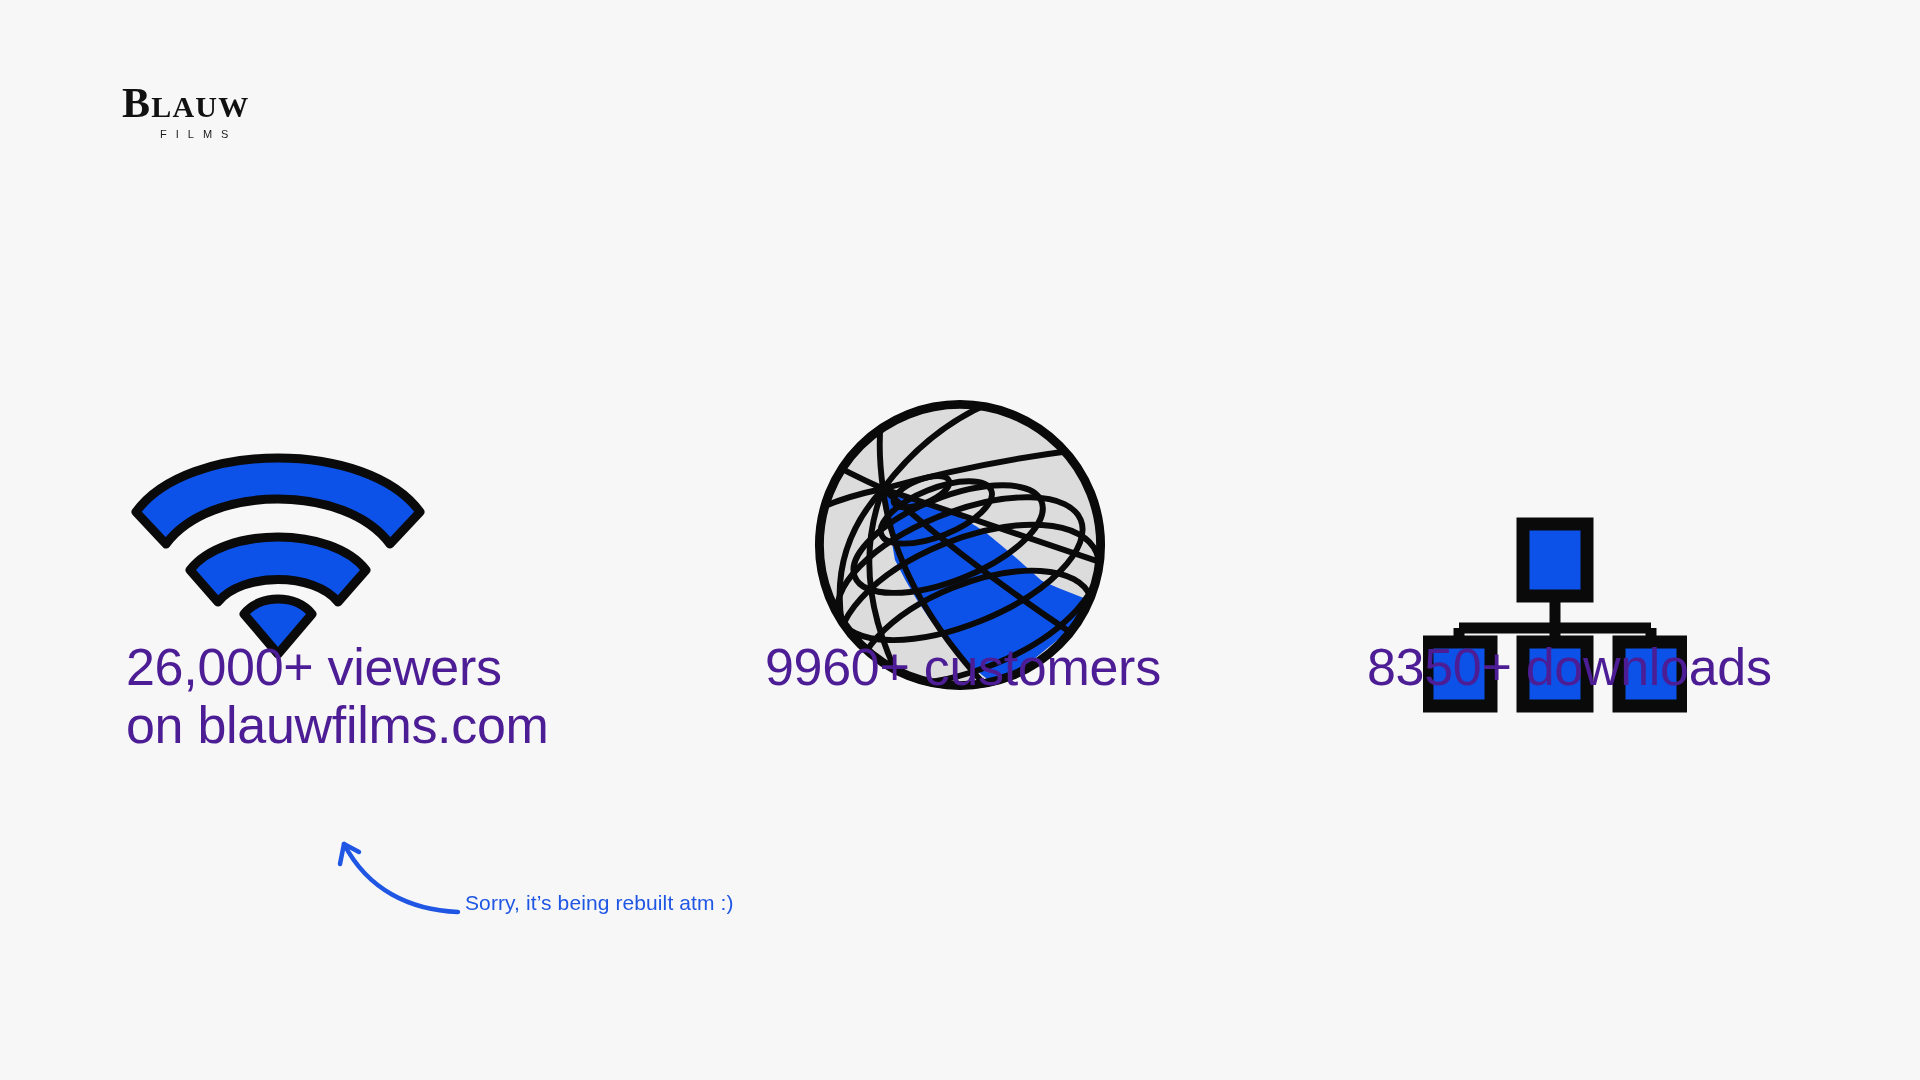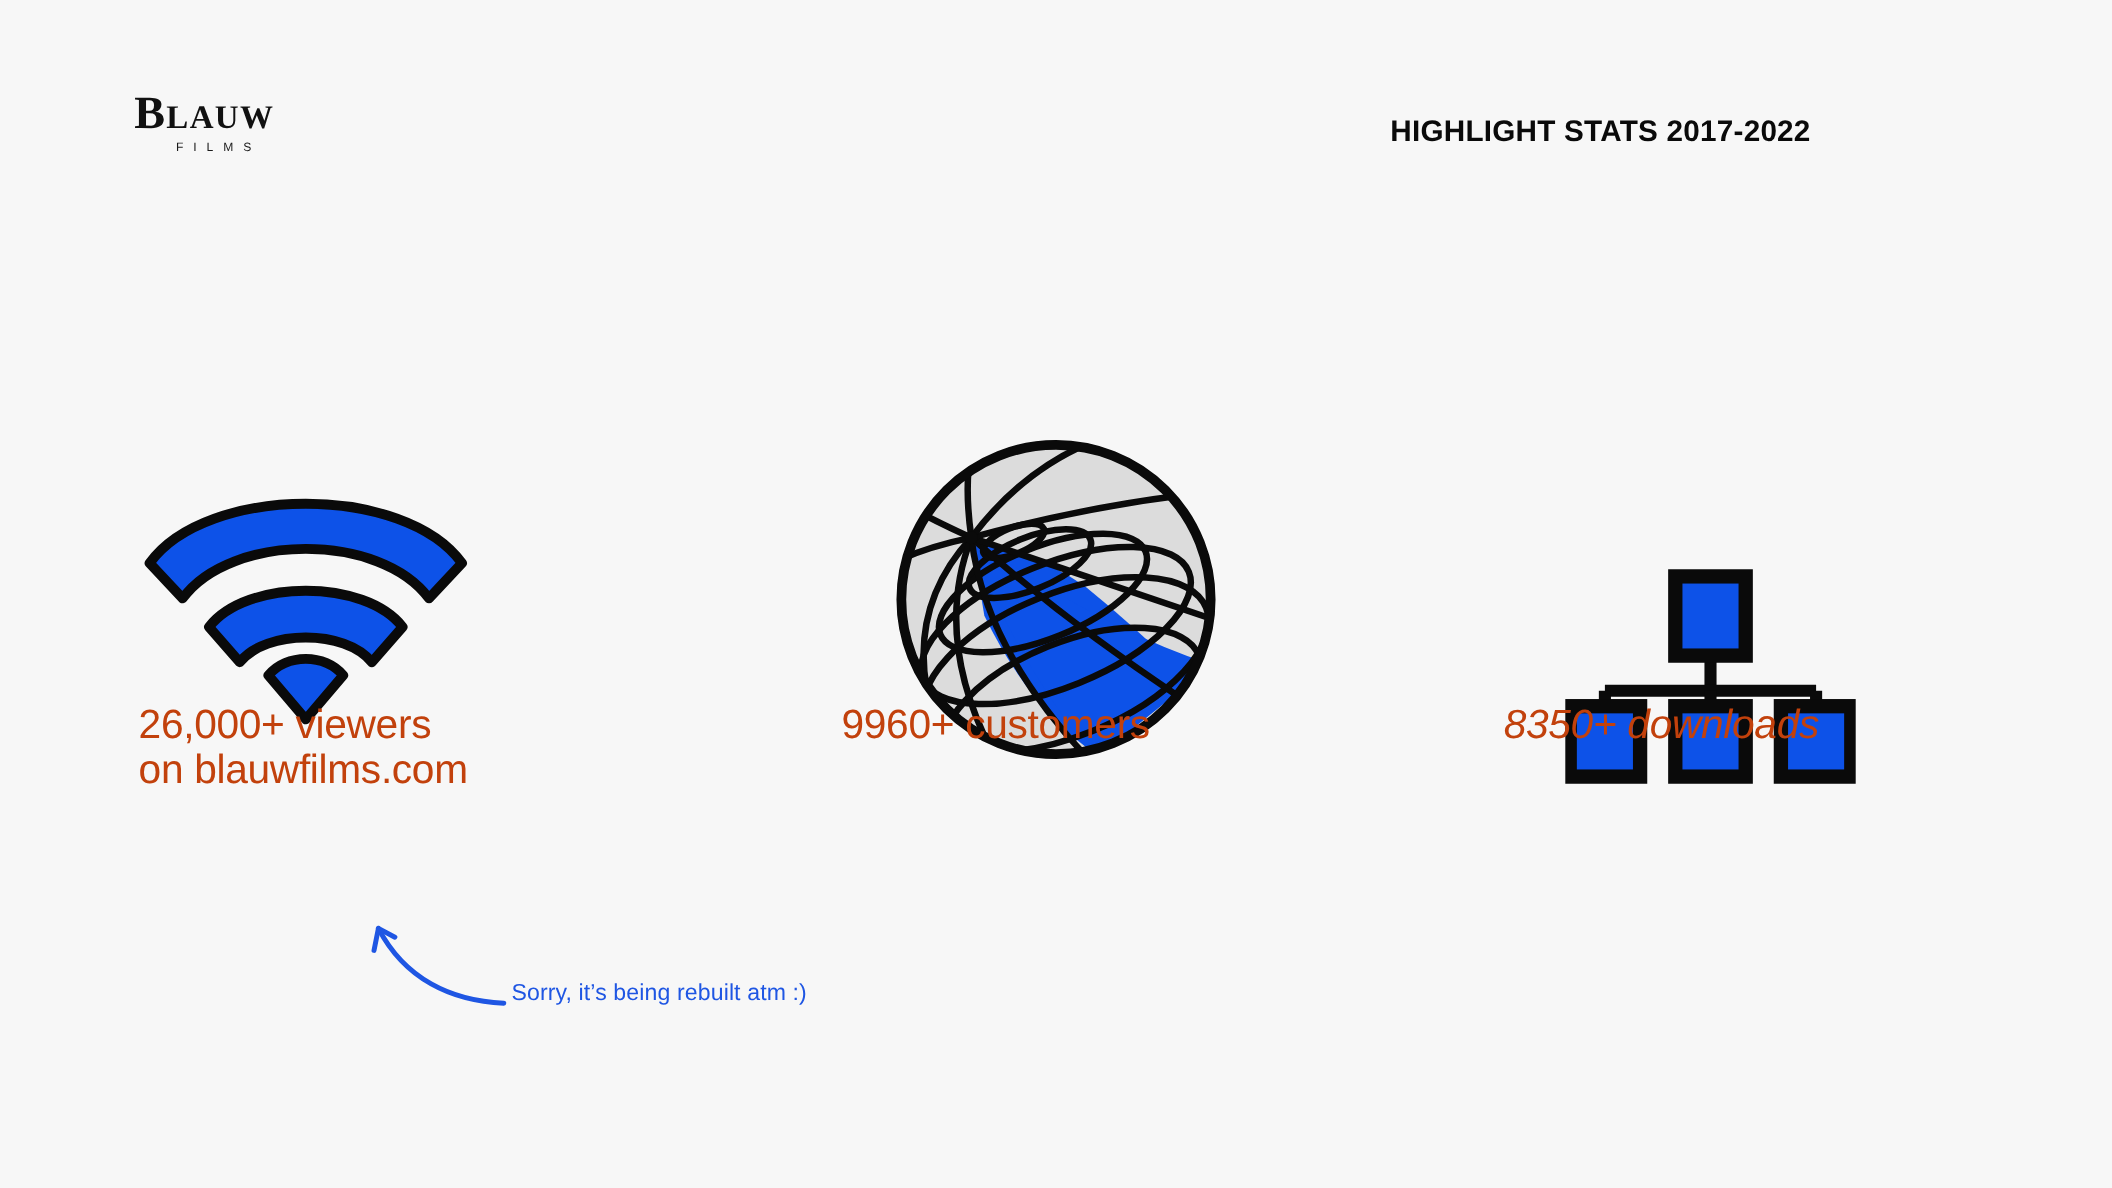--- a/index.html
+++ b/index.html
@@ -65,40 +65,40 @@
     position:relative;
     flex:0 0 auto;
   }
   .stat-icon {
     display:block;
     height:310px;
   }
   .stat-label {
     font-family:"Liberation Sans", sans-serif;
     font-weight:300;
-    font-size:37px;
+    font-size:52px;
     line-height:1.12;
-    color:#c2410c;
+    color:#4c1d95;
     letter-spacing:-0.3px;
     white-space:pre-line;
   }
 
   
   .stat-viewers    { position:absolute; left:0px;    top:0;   width:640px; }
   .stat-customers  { position:absolute; left:640px;  top:0;   width:640px; }
   .stat-downloads  { position:absolute; left:1280px; top:0;   width:640px; }
 
   .stat-viewers   .stat-icon-wrap { position:absolute; left:128px; top:12px;  }
   .stat-viewers   .stat-label     { position:absolute; left:126px; top:278px; }
 
   .stat-customers .stat-icon-wrap { position:absolute; left:172px; top:30px;  }
   .stat-customers .stat-label     { position:absolute; left:125px; top:278px; }
 
   .stat-downloads .stat-icon-wrap { position:absolute; left:143px; top:95px;  }
-  .stat-downloads .stat-label     { position:absolute; left:87px;  top:278px;font-style:italic; }
+  .stat-downloads .stat-label     { position:absolute; left:87px;  top:278px; }
 
   
   .annotation {
     position:absolute;
     left:310px; top:812px;
     width:600px; height:130px;
     pointer-events:none;
   }
   .annotation-text {
     position:absolute;
@@ -114,21 +114,20 @@
 </head>
 <body>
 
 <div class="page">
 
   <div class="logo">
     <span class="logo-word"><span class="cap-first">B</span><span>LAUW</span></span>
     <span class="logo-sub">FILMS</span>
   </div>
 
-  <div class="header-title">HIGHLIGHT STATS 2017-2022</div>
 
   <div class="stats">
 
     <div class="stat stat-viewers">
       <div class="stat-icon-wrap">
         <svg class="stat-icon" width="300" height="210" viewBox="0 0 300 210" xmlns="http://www.w3.org/2000/svg">
 
           <path d="M8 90 C 60 18, 240 18, 292 90 L 262 122 C 218 62, 82 62, 38 122 Z" fill="#0d52e8" stroke="#0a0a0a" stroke-width="9" stroke-linejoin="round"></path>
 
           <path d="M62 148 C 96 104, 204 104, 238 148 L 210 180 C 186 150, 114 150, 90 180 Z" fill="#0d52e8" stroke="#0a0a0a" stroke-width="9" stroke-linejoin="round"></path>

